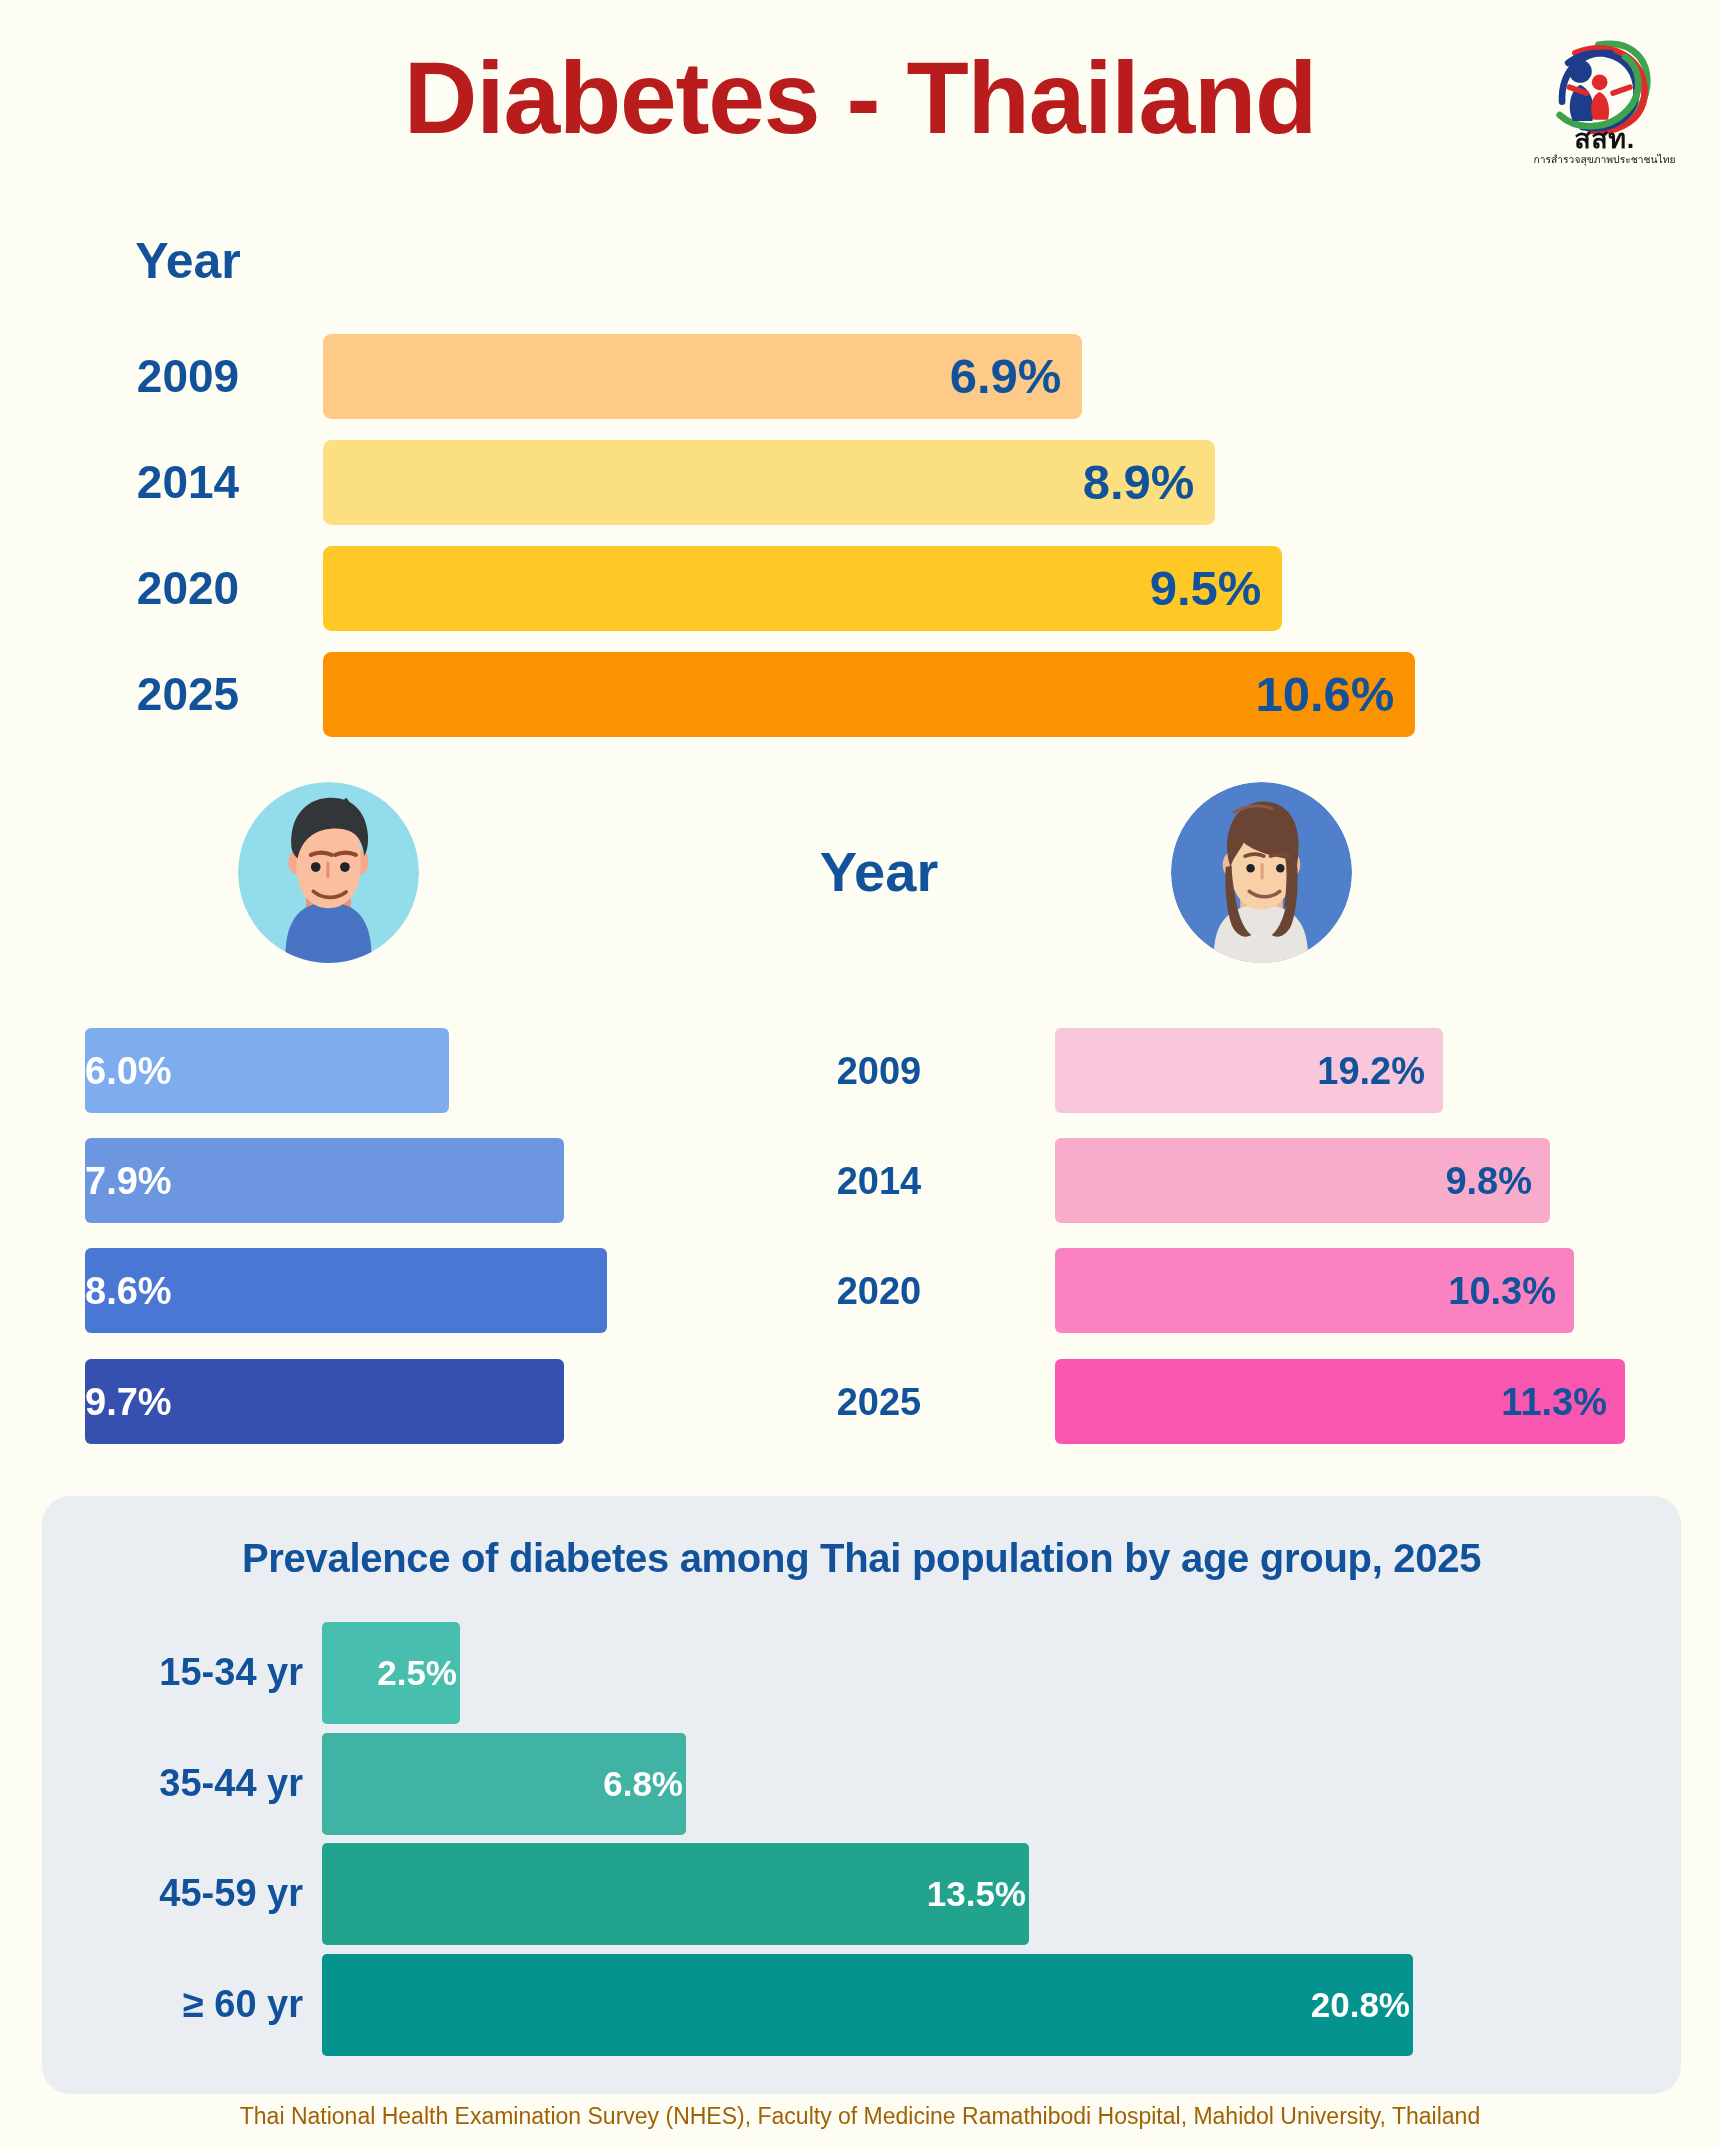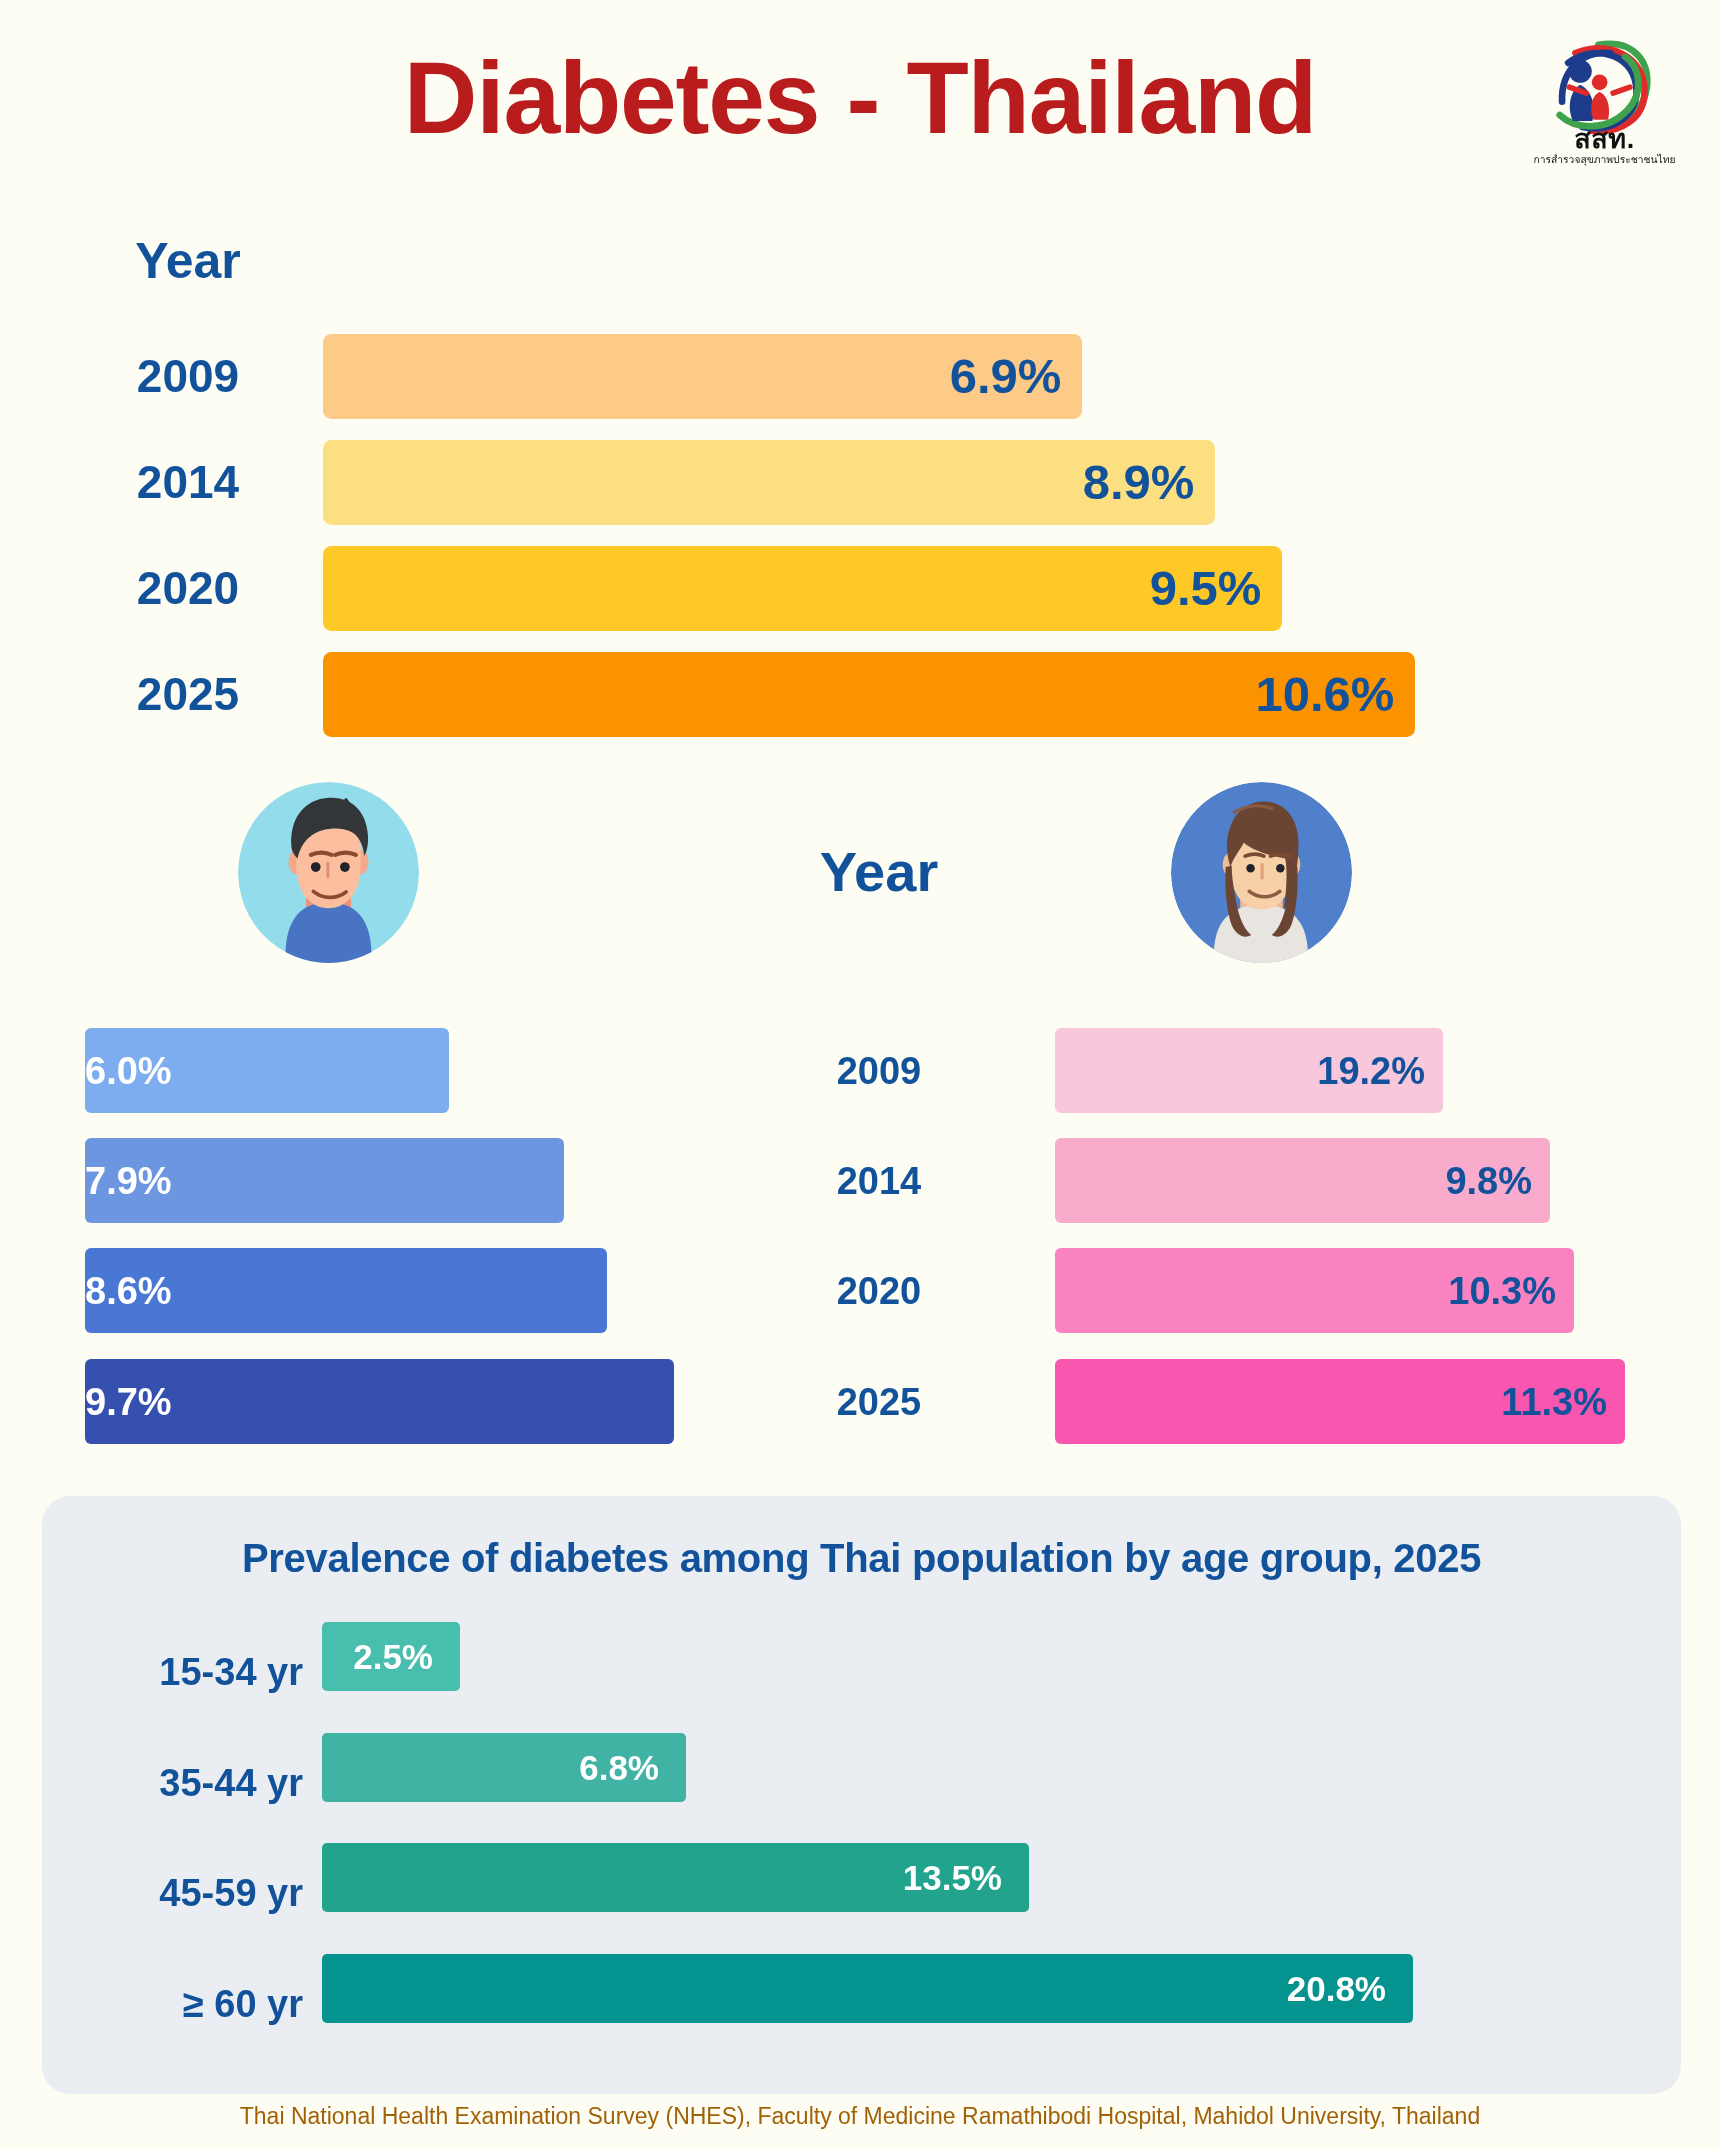--- a/index.html
+++ b/index.html
@@ -96,23 +96,23 @@
     letter-spacing:-0.3px;
   }
   .s3-row { position:absolute; left:0; width:1639px; height:109px; }
   .s3-label {
     position:absolute; left:24px; top:0; width:243px; height:109px;
     display:flex; align-items:center; justify-content:flex-end;
     font-size:38px; font-weight:bold; color:#12529B; line-height:1;
     padding-right:6px; white-space:nowrap;
   }
   .s3-bar {
-    position:absolute; left:280px; top:4.9px; height:69px; border-radius:4.9px;
+    position:absolute; left:280px; top:4.9px; height:102px; border-radius:4.9px;
     display:flex; align-items:center; justify-content:flex-end;
-    padding-right:27px;
+    padding-right:3px;
   }
   .s3-val { font-size:35px; font-weight:bold; color:#FFFFFF; line-height:1; }
 
   
   #footer {
     position:absolute; left:0; top:2105px; width:1720px; text-align:center;
     font-size:23px; color:#a16207; line-height:1;
   }
 </style>
 </head>
@@ -243,21 +243,21 @@
     <div class="m-bar" style="left:85px;width:522px;background:#4A77D4">
       <span class="m-val">8.6%</span>
     </div>
     <div class="s2-year">2020</div>
     <div class="f-bar" style="width:519px;background:#FA82C0">
       <span class="f-val">10.3%</span>
     </div>
   </div>
 
   <div class="s2-row" style="top:579px">
-    <div class="m-bar" style="left:85px;width:589px;background:#3650B0">
+    <div class="m-bar" style="left:85px;width:479px;background:#3650B0">
       <span class="m-val">9.7%</span>
     </div>
     <div class="s2-year">2025</div>
     <div class="f-bar" style="width:570px;background:#F957AF">
       <span class="f-val">11.3%</span>
     </div>
   </div>
 </div>
 
 <div id="sec3">

